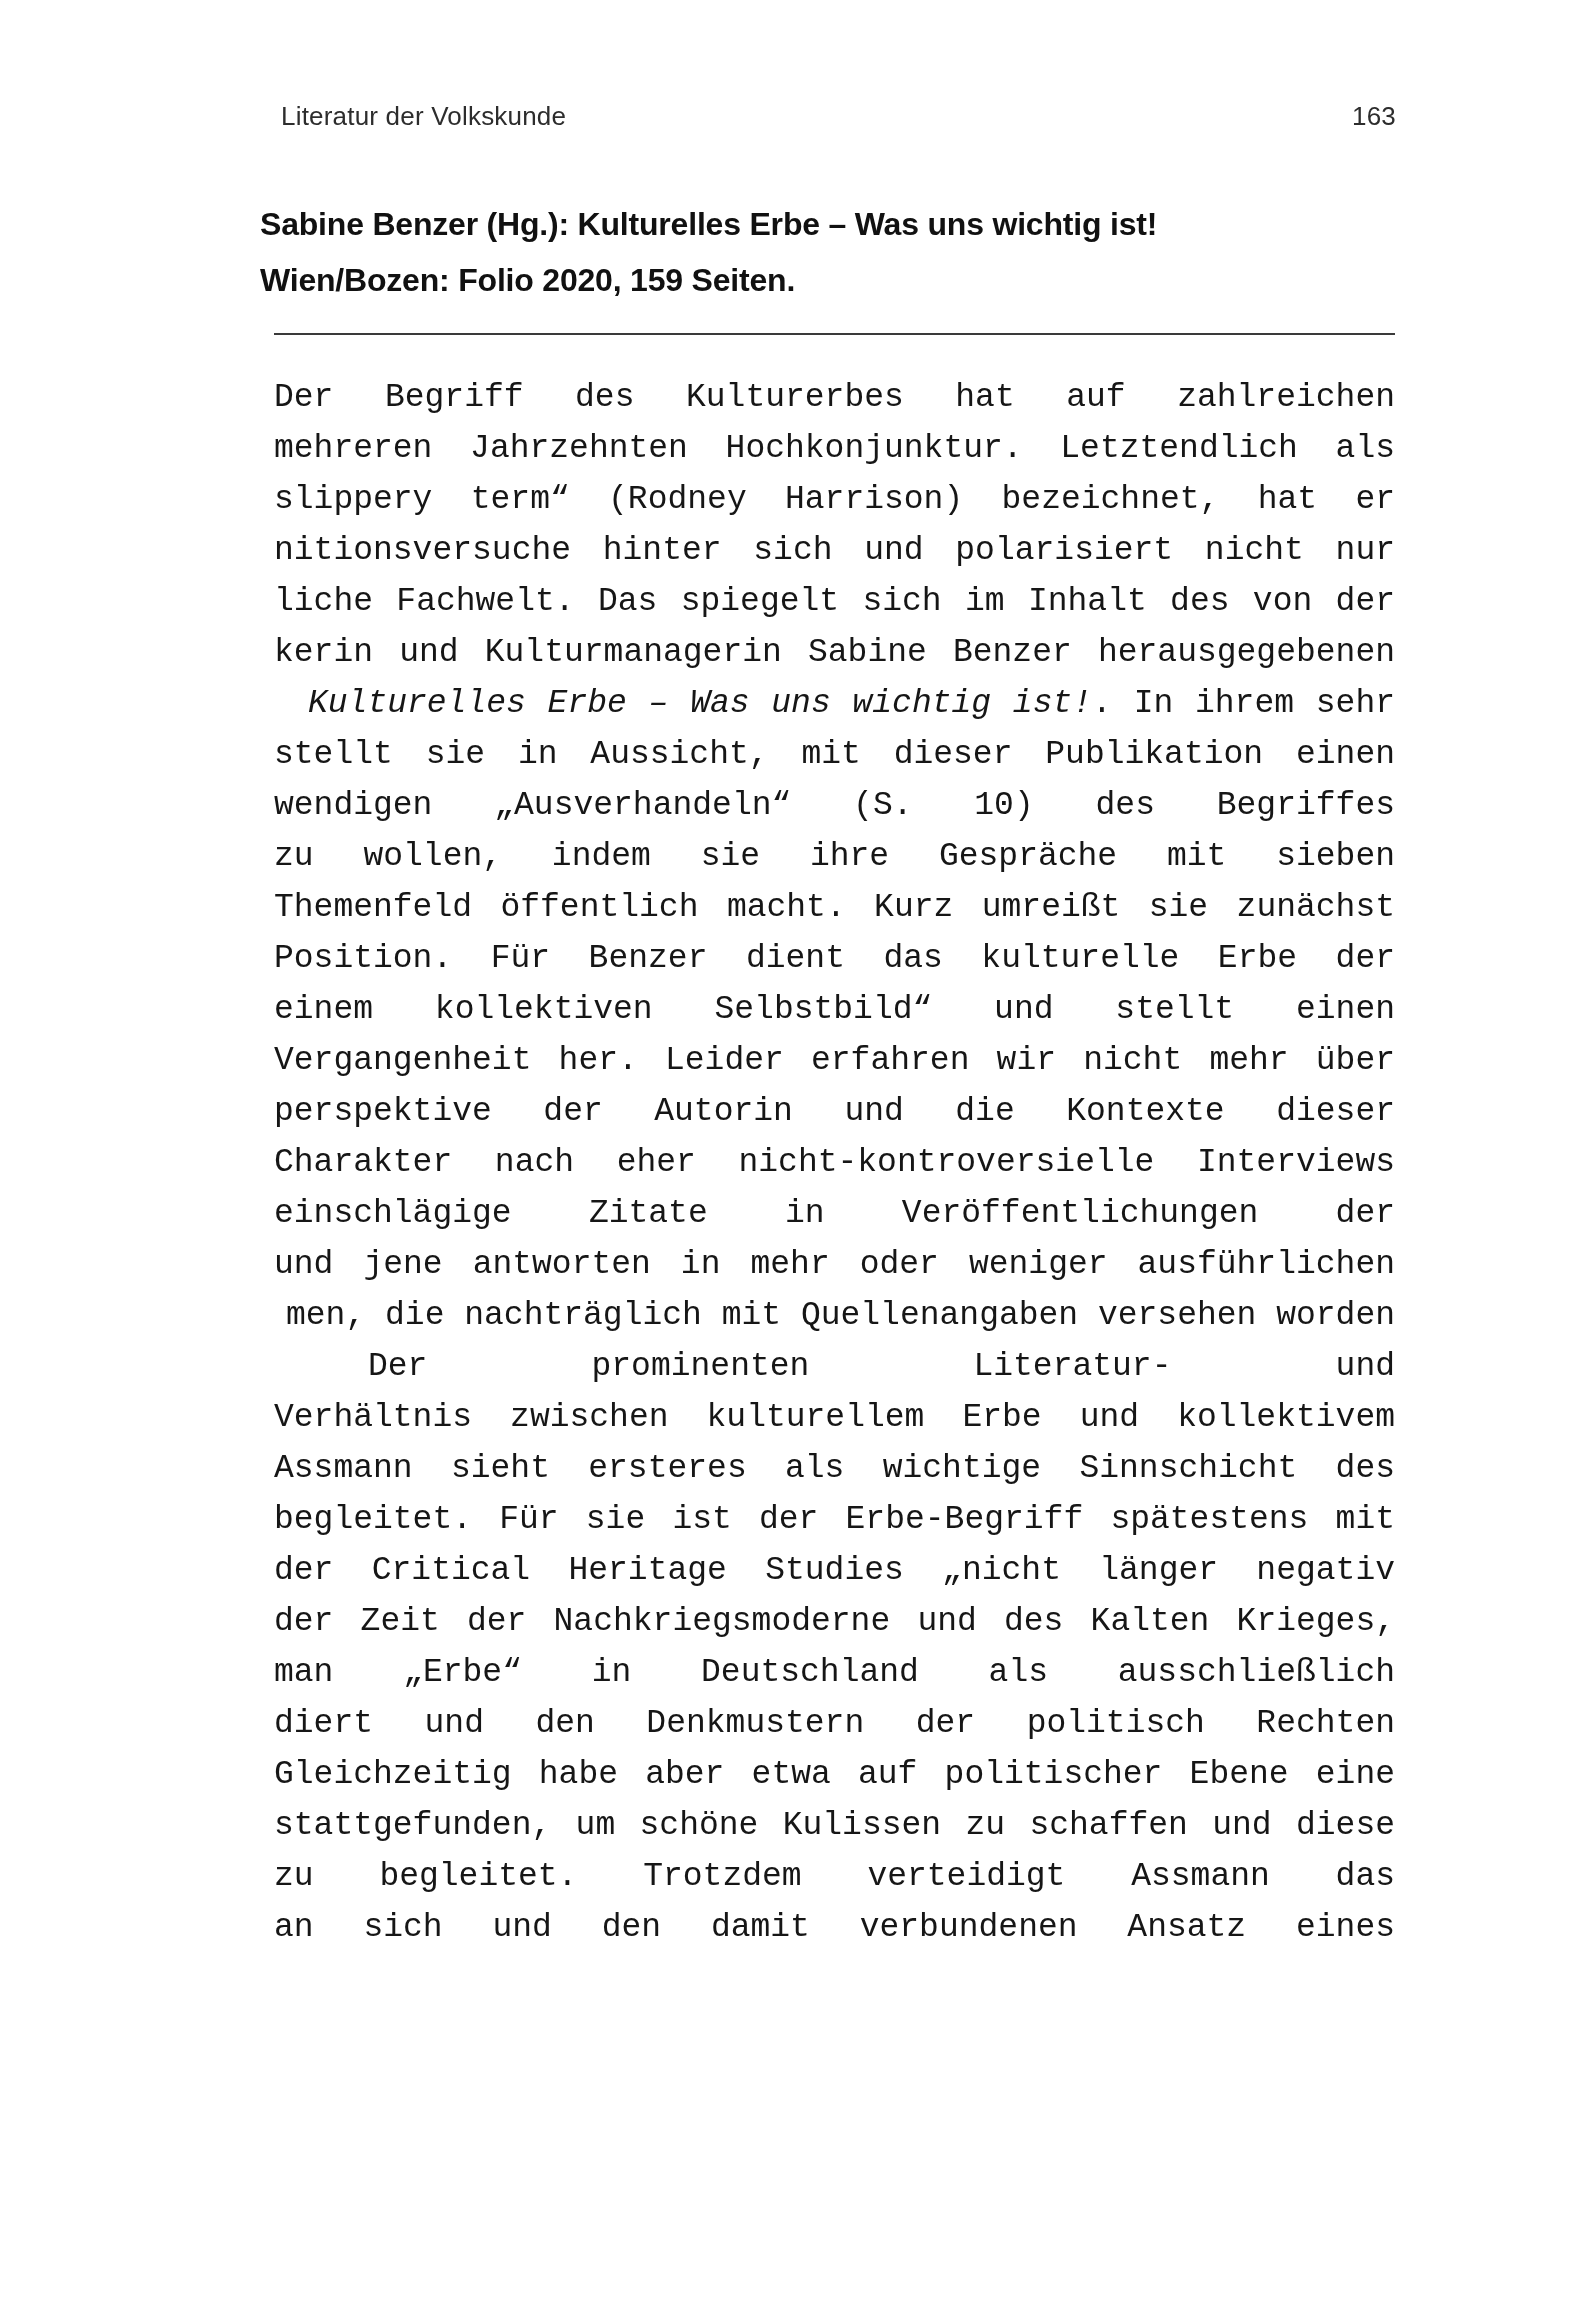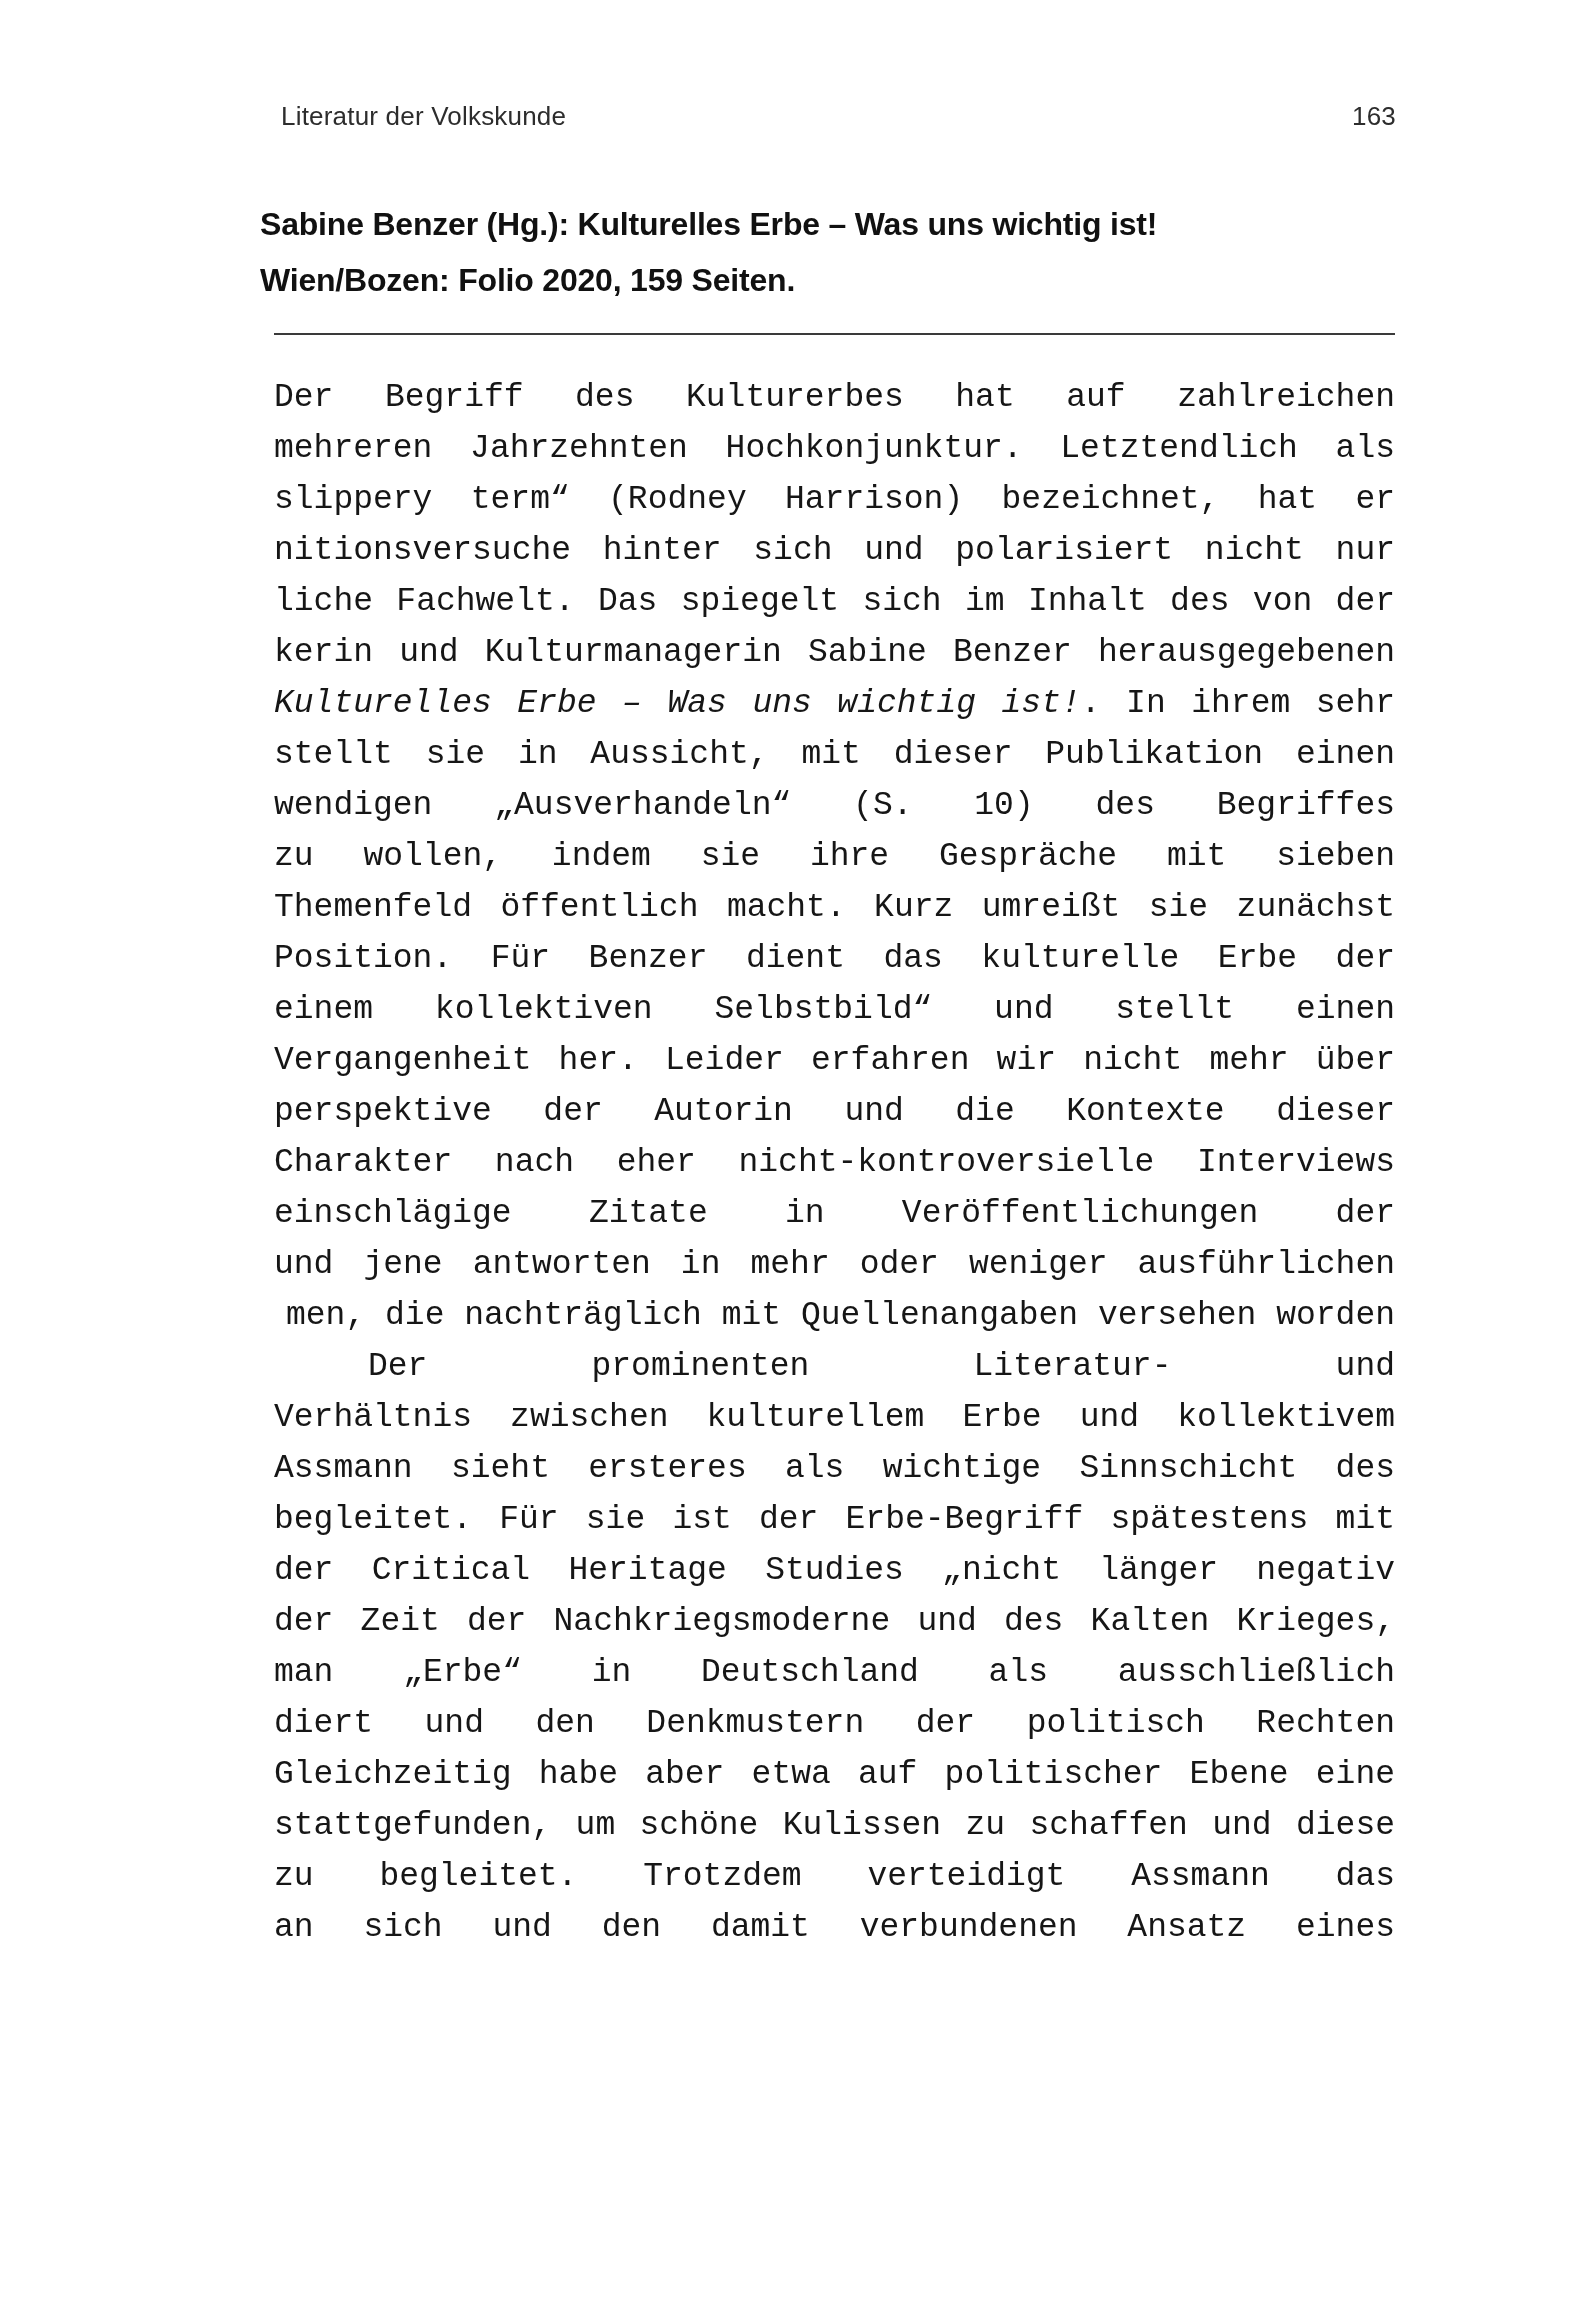--- a/index.html
+++ b/index.html
@@ -65,20 +65,21 @@
   }
   .body-text .line.justify {
     text-align: justify;
     text-align-last: justify;
   }
   .body-text .line.indented {
     padding-left: 94px;
   }
   .body-text .italic {
     font-style: italic;
+    margin-left: 34px;
   }
 </style>
 </head>
 <body>
 
 <div class="page">
 
   <div class="running-header">
     <span>Literatur der Volkskunde</span>
     <span>163</span>

